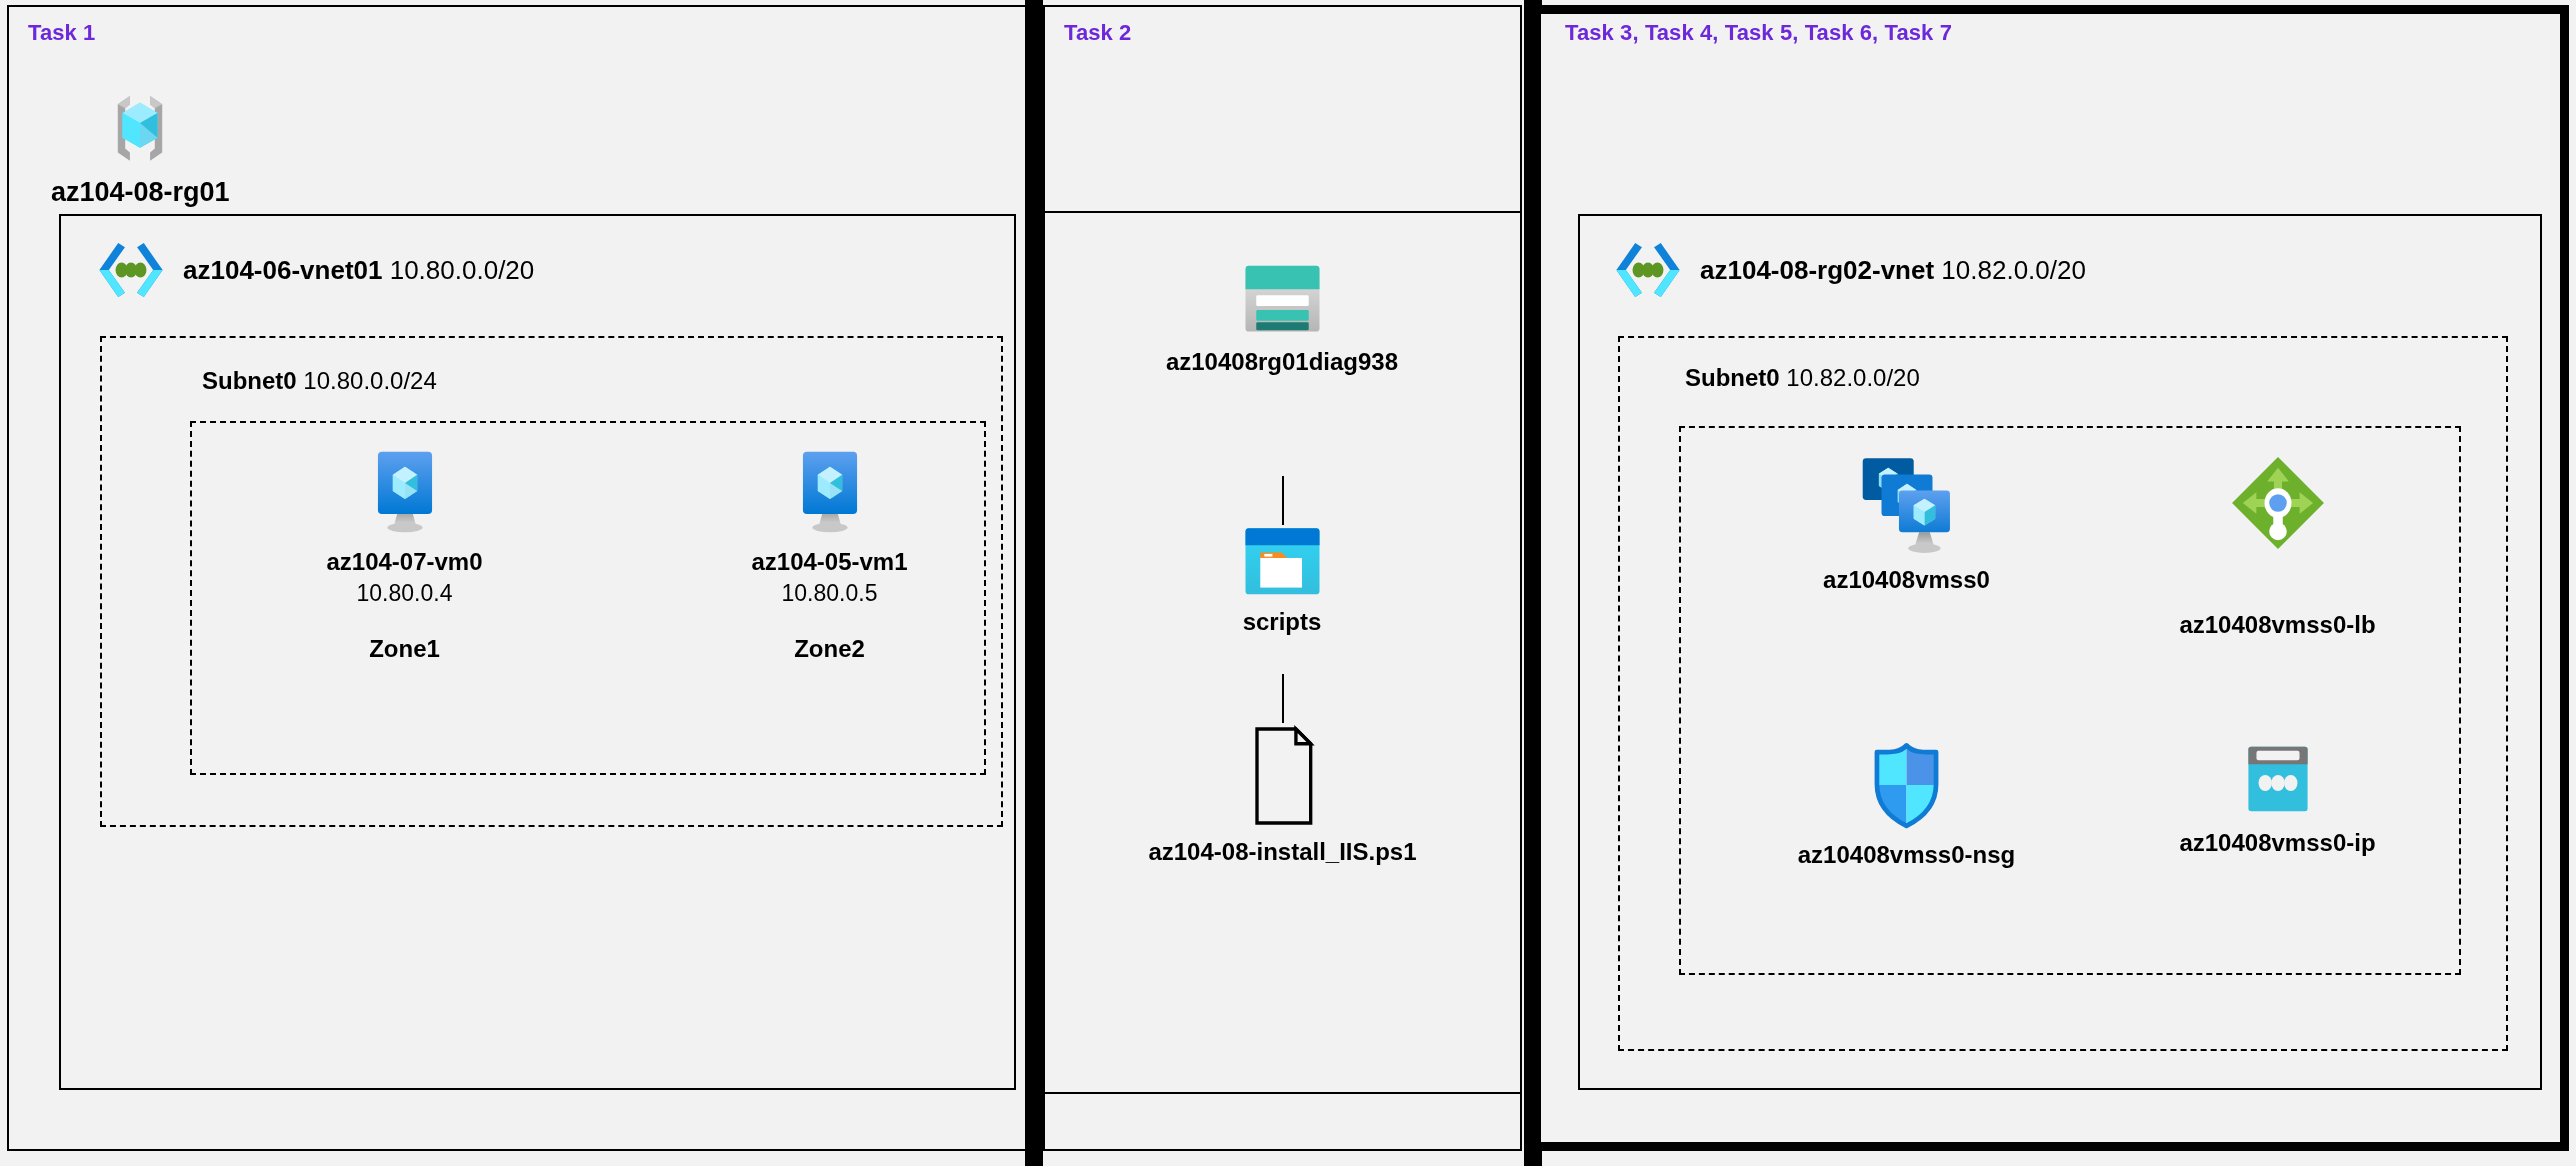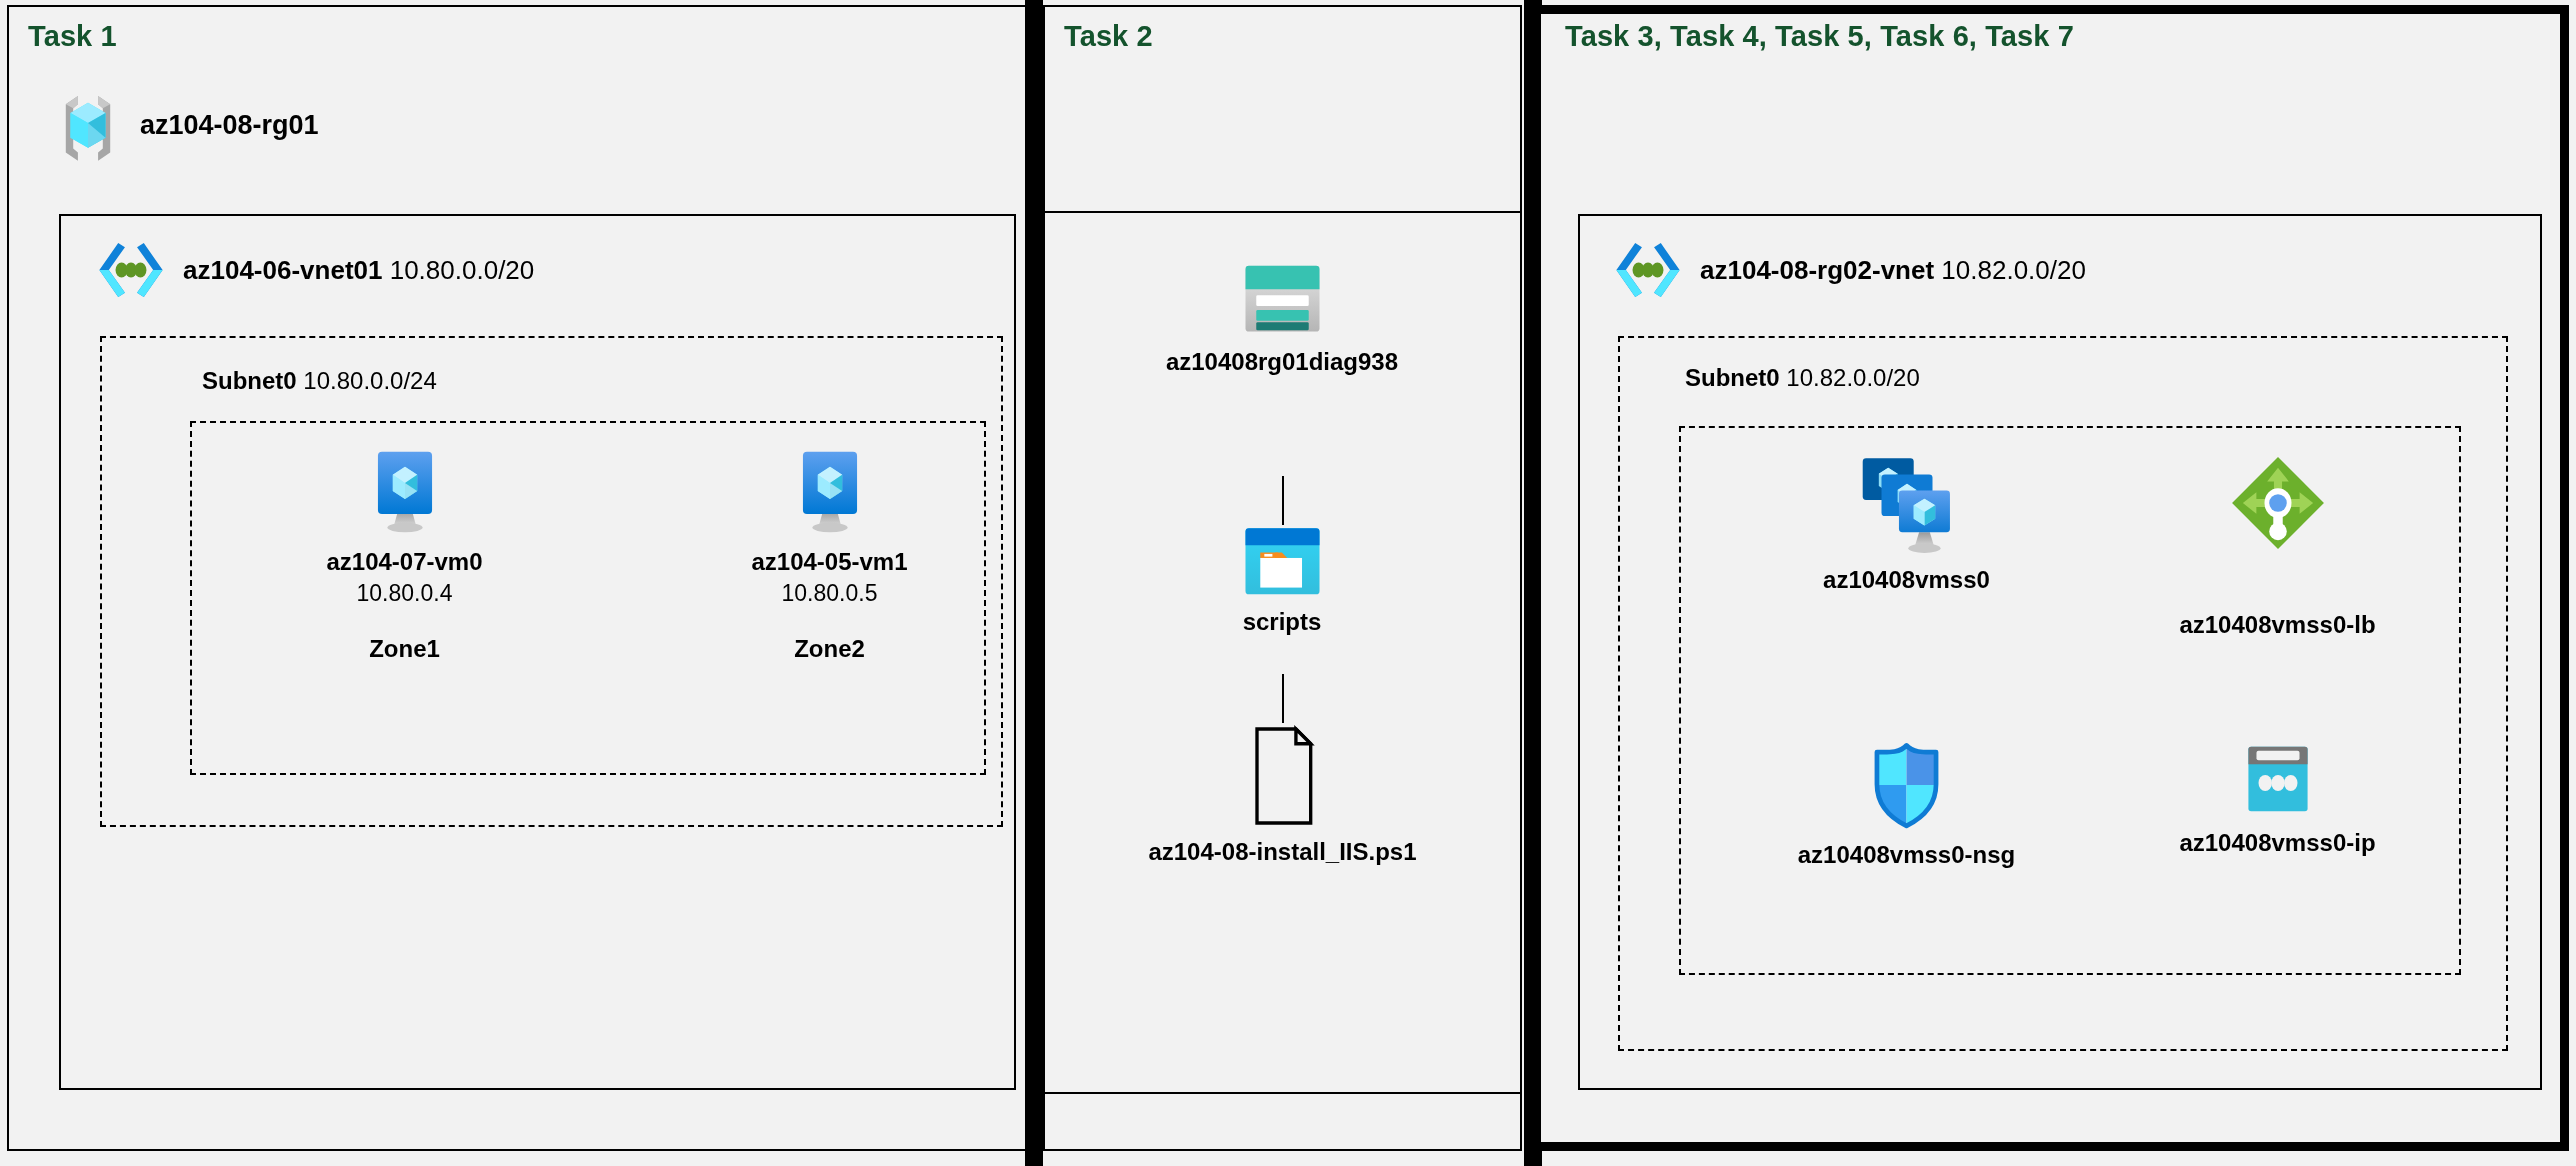--- a/index.html
+++ b/index.html
@@ -30,23 +30,23 @@
   .panel {
     position: absolute;
     background: #f2f2f2;
     box-sizing: border-box;
   }
   .panel.thin-border { border: 2px solid #000000; }
   .panel.thick-border { border: 9.4px solid #000000; }
 
   .task-title {
     position: absolute;
-    color: #14532d;
+    color: #6d28d9;
     font-weight: bold;
-    font-size: 29px;
+    font-size: 22px;
     letter-spacing: 0.1px;
     white-space: nowrap;
     text-align: center;
   }
 
   
   .rg-row {
     position: absolute;
     display: flex;
     align-items: center;
@@ -136,21 +136,21 @@
 
 <div id="canvas">
 
   <div class="vbar" style="left:1025px;"></div>
   <div class="vbar" style="left:1524px;"></div>
 
   <div class="panel thin-border" style="left:6.7px; top:5.4px; width:1020px; height:1146px;"></div>
 
   <div class="task-title" style="left:28px; top:20px;">Task 1</div>
 
-  <div class="rg-row" style="left:51px; top:88px;">
+  <div class="rg-row" style="left:51px; top:88px;flex-direction:column;">
     <span class="icon-wrap">
       <svg width="74" height="74" viewBox="0 0 110 110">
 
         <path d="M40 12 L22 24 L22 96 L40 108 L40 96 L33 90 L33 30 L40 24 Z" fill="#a6a6a6"></path>
         <path d="M40 12 L22 24 L33 30 L40 24 Z" fill="#c8c8c8"></path>
 
         <path d="M70 12 L88 24 L88 96 L70 108 L70 96 L77 90 L77 30 L70 24 Z" fill="#a6a6a6"></path>
         <path d="M70 12 L88 24 L77 30 L70 24 Z" fill="#c8c8c8"></path>
 
         <path d="M55 22 L81 37 L81 74 L55 89 L29 74 L29 37 Z" fill="#50e6ff"></path>

